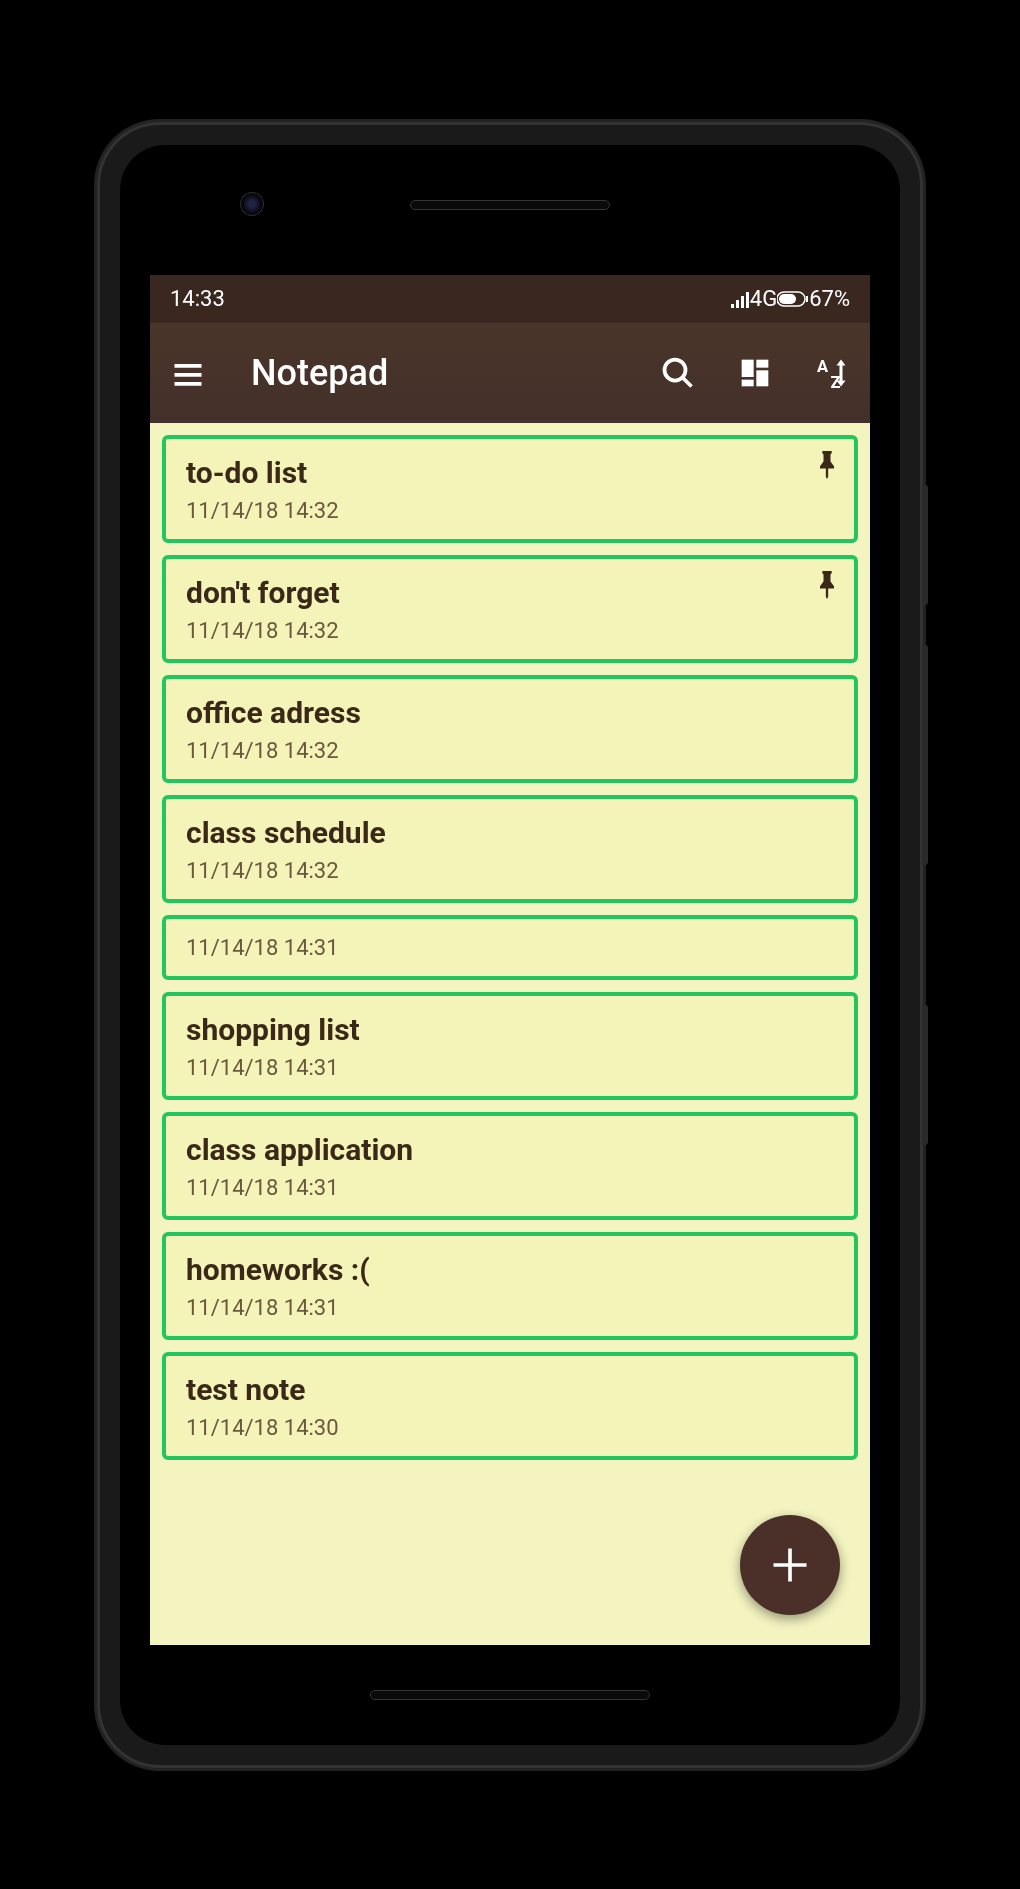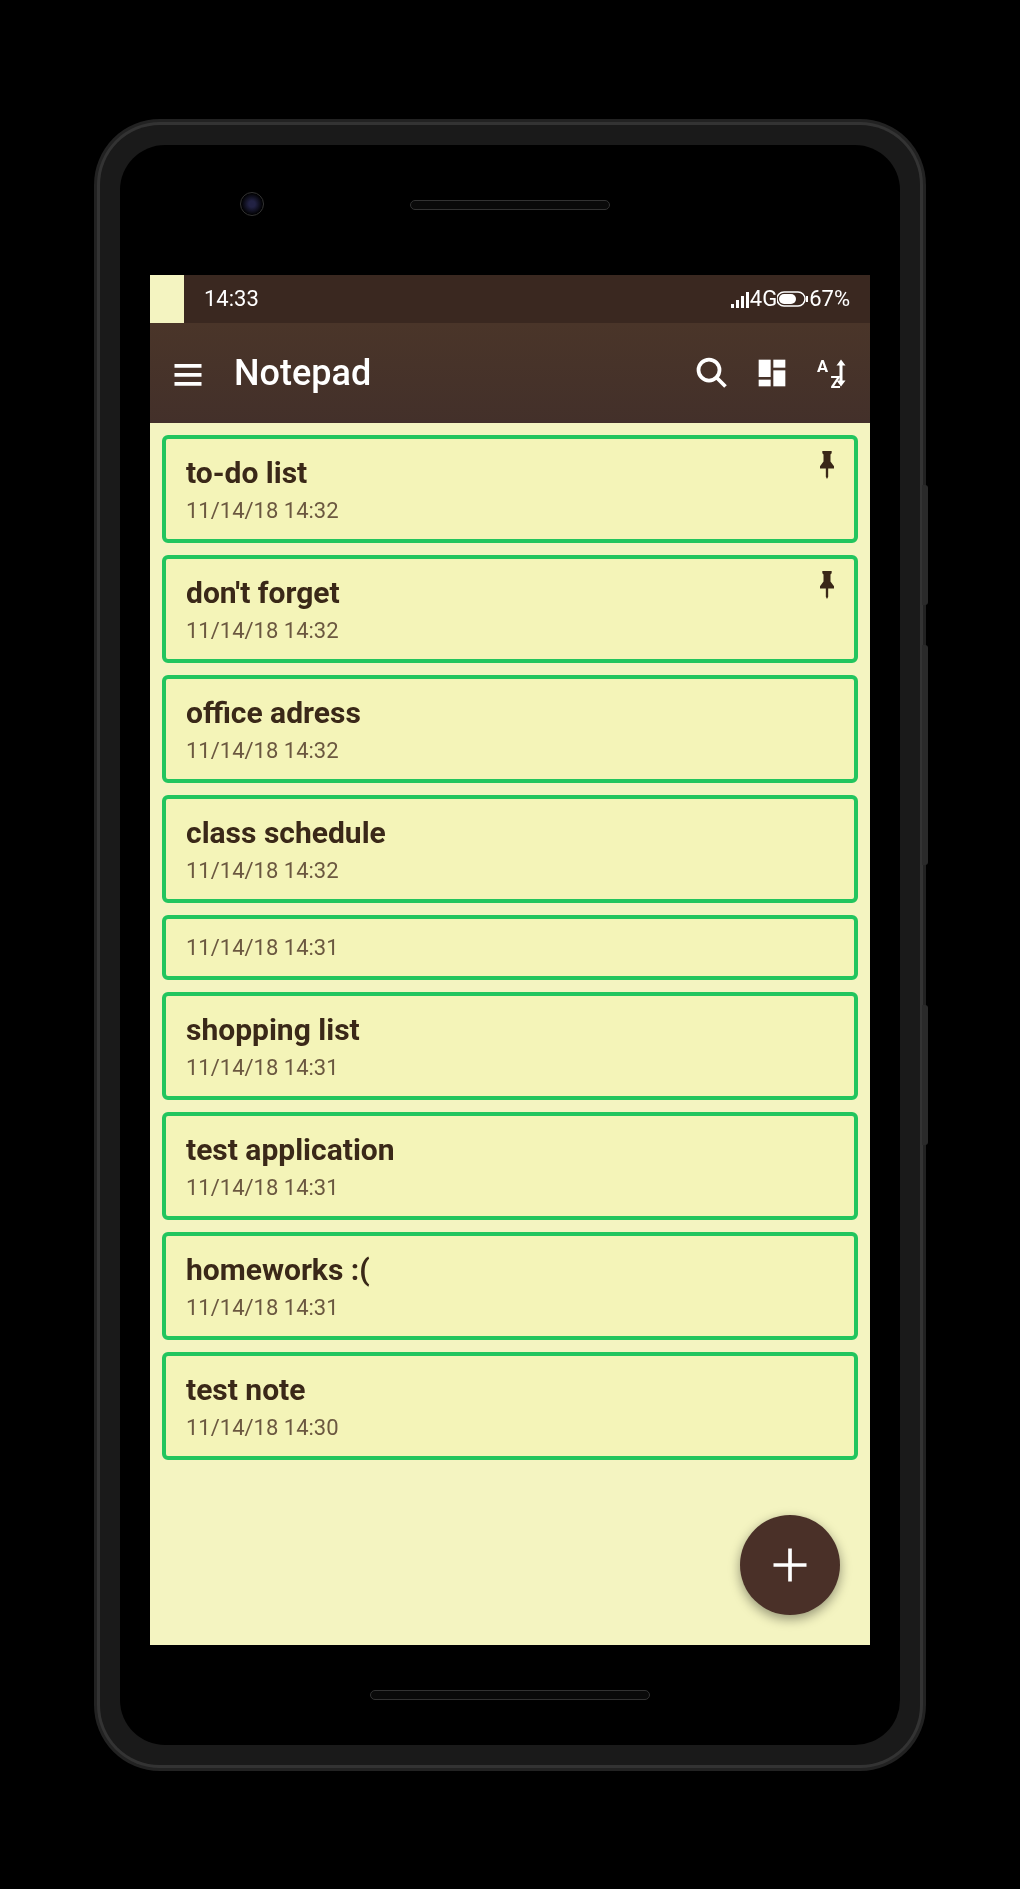--- a/index.html
+++ b/index.html
@@ -86,39 +86,38 @@
     }
     .status-bar {
       height: 48px;
       background: #3a2820;
       color: #fff;
       display: flex;
       align-items: center;
       justify-content: space-between;
       padding: 0 20px;
       font-size: 22px;
-      margin-left: 34px;
     }
     .status-right {
       display: flex;
       align-items: center;
       gap: 0;
     }
     .signal-icon, .battery-icon {
       display: inline-flex;
       align-items: center;
     }
     .app-bar {
       height: 100px;
       background: linear-gradient(to bottom, #4a3529, #43302a);
       color: #fff;
       display: flex;
       align-items: center;
       padding: 0 16px;
-      gap: 16px;
+      gap: 33px;
     }
     .menu-icon, .search-icon, .grid-icon, .sort-icon {
       width: 44px;
       height: 44px;
       display: flex;
       align-items: center;
       justify-content: center;
       cursor: pointer;
     }
     .app-title {
@@ -263,21 +262,21 @@
             <div class="note-date">11/14/18 14:32</div>
           </div>
           <div class="note-card">
             <div class="note-date">11/14/18 14:31</div>
           </div>
           <div class="note-card">
             <div class="note-title">shopping list</div>
             <div class="note-date">11/14/18 14:31</div>
           </div>
           <div class="note-card">
-            <div class="note-title">test application</div>
+            <div class="note-title">class application</div>
             <div class="note-date">11/14/18 14:31</div>
           </div>
           <div class="note-card">
             <div class="note-title">homeworks :(</div>
             <div class="note-date">11/14/18 14:31</div>
           </div>
           <div class="note-card">
             <div class="note-title">test note</div>
             <div class="note-date">11/14/18 14:30</div>
           </div>

